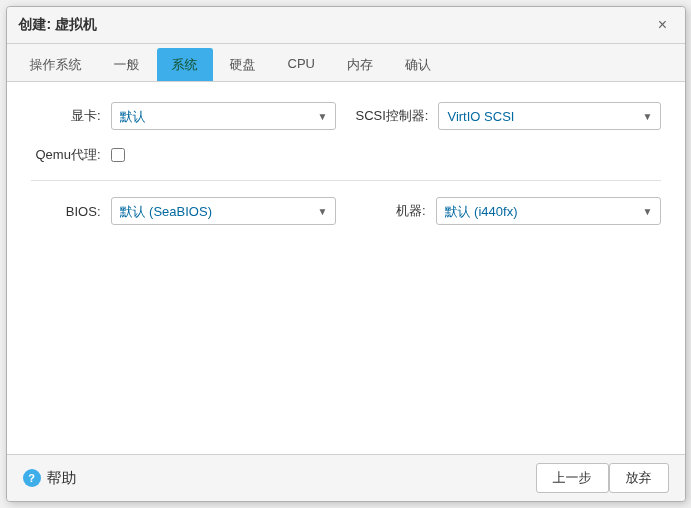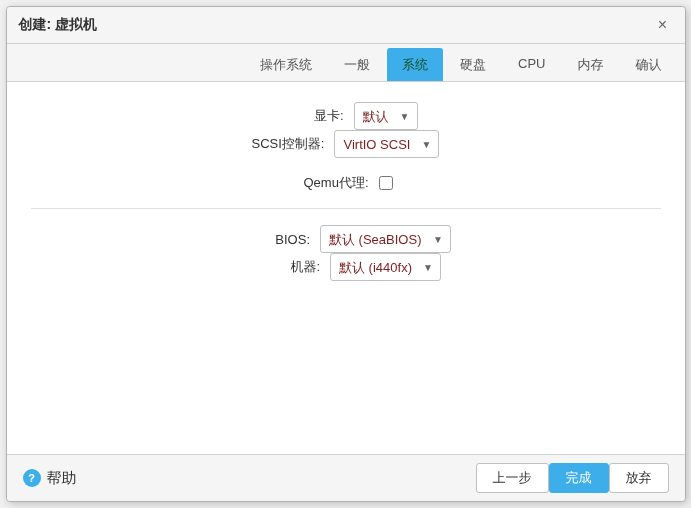--- a/index.html
+++ b/index.html
@@ -1,15 +1,15 @@
 <!DOCTYPE html>
 <html><head>
   <meta charset="utf-8">
   <style>
-    * { box-sizing: border-box; margin: 0; padding: 0; justify-content: flex-end; }
+    * { box-sizing: border-box; margin: 0; padding: 0; }
     body {
       font-family: "Microsoft YaHei", "SimHei", sans-serif;
       font-size: 13px;
       background: #f0f0f0;
       display: flex;
       align-items: center;
       justify-content: center;
       width: 691px;
       height: 508px;
       overflow: hidden;
@@ -75,21 +75,21 @@
     }
     .content {
       flex: 1;
       padding: 20px 24px;
       background: #fff;
     }
     .form-row {
       display: flex;
       align-items: center;
       margin-bottom: 16px;
-      flex-direction: column;
+      gap: 20px;
     }
     .form-group {
       display: flex;
       align-items: center;
       gap: 10px;
       flex: 1;
     }
     .form-label {
       color: #333;
       min-width: 70px;
@@ -102,21 +102,21 @@
     }
     .form-select {
       width: 100%;
       padding: 4px 28px 4px 8px;
       border: 1px solid #c0c0c0;
       border-radius: 3px;
       background: #fff;
       appearance: none;
       -webkit-appearance: none;
       font-size: 13px;
-      color: #7f1d1d;
+      color: #0369a1;
       cursor: pointer;
       height: 28px;
     }
     .chevron {
       position: absolute;
       right: 8px;
       top: 50%;
       transform: translateY(-50%);
       pointer-events: none;
       color: #666;
@@ -266,17 +266,16 @@
 
   </div>
 
   <div class="footer">
     <div class="footer-left">
       <div class="help-icon">?</div>
       <span class="help-text">帮助</span>
     </div>
     <div class="footer-right">
       <button class="btn">上一步</button>
-      <button class="btn btn-primary">完成</button>
       <button class="btn">放弃</button>
     </div>
   </div>
 </div>
 
 </body></html>

